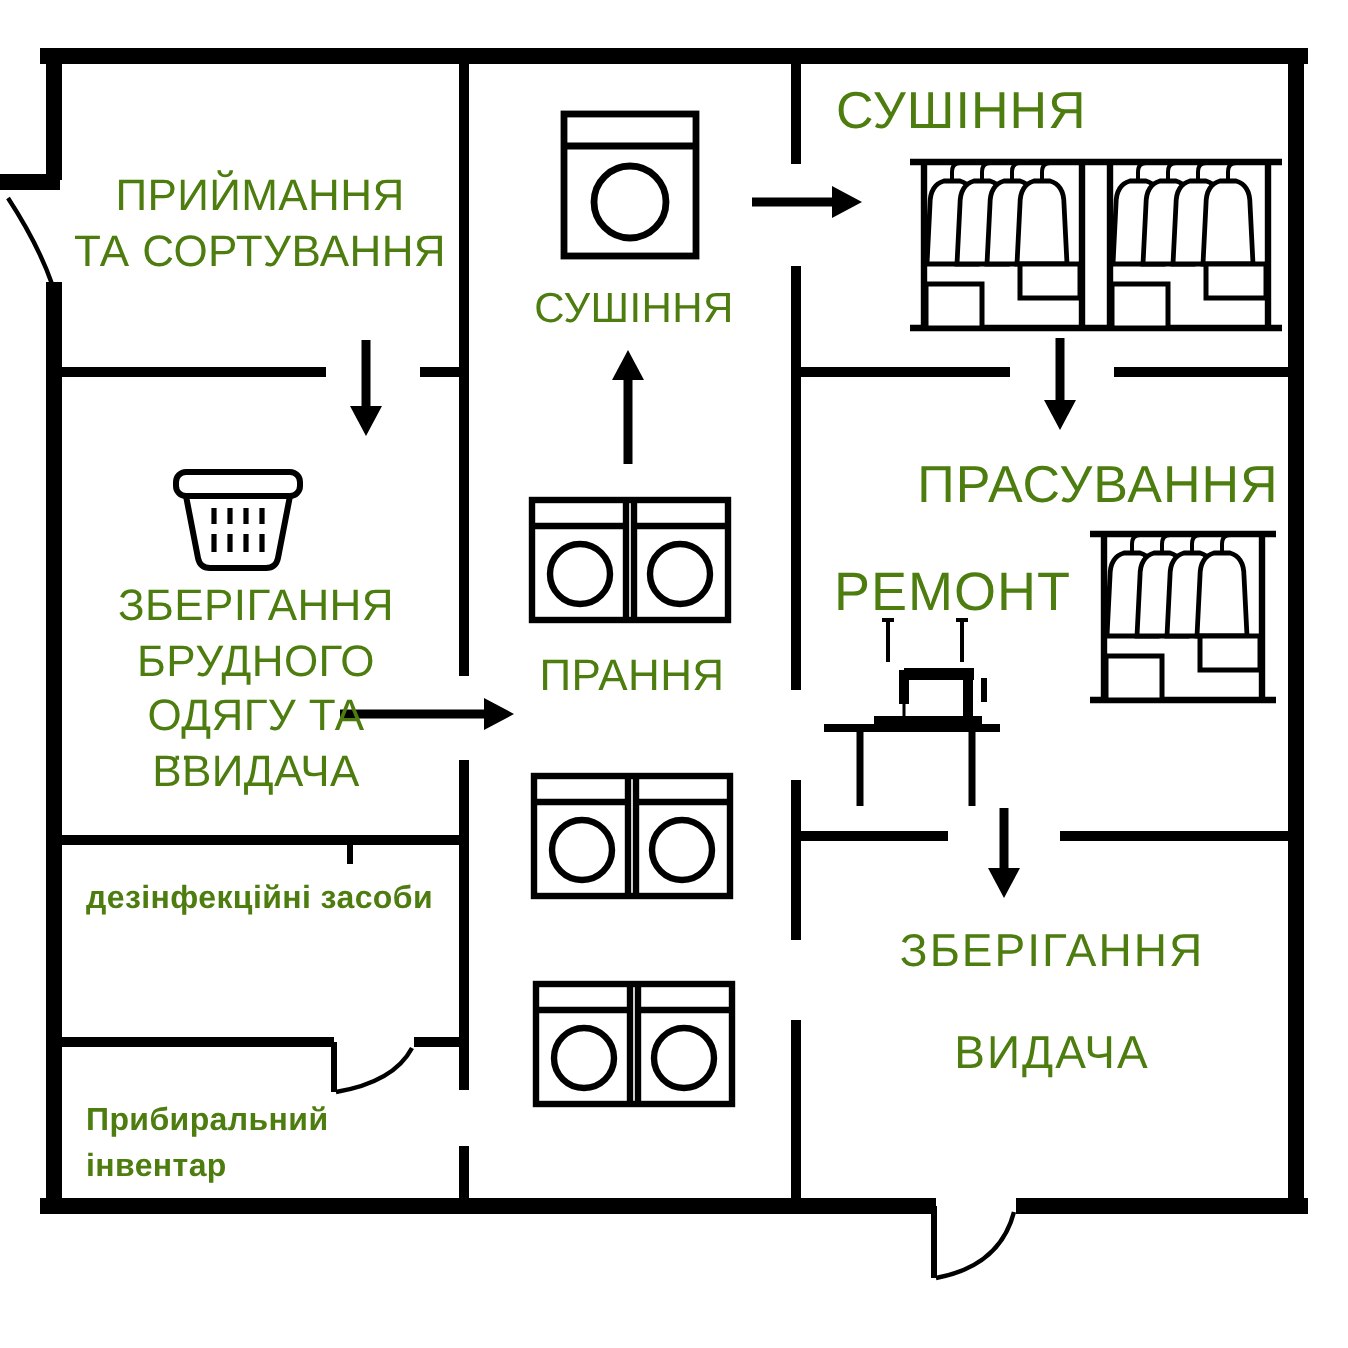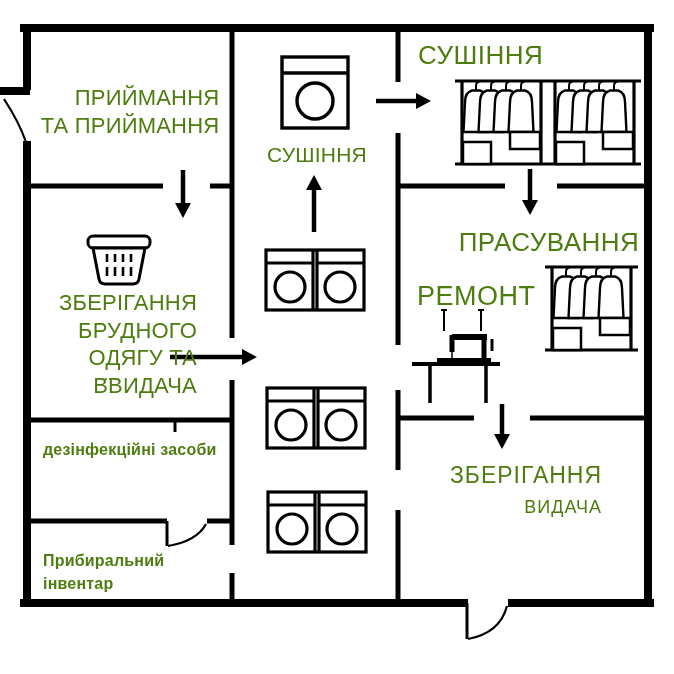--- a/index.html
+++ b/index.html
@@ -2,21 +2,21 @@
 <html><head>
 <meta charset="utf-8">
 <style>
   html,body{margin:0;padding:0;background:#ffffff;}
   #stage{
     position:relative;width:674px;height:674px;background:#ffffff;overflow:hidden;
     font-family:"Liberation Sans","DejaVu Sans",sans-serif;color:#141414;
   }
   #plan{position:absolute;left:0;top:0;}
   .lbl{position:absolute;white-space:nowrap;color:#4d7c0f;}
-  .center{transform:translateX(-50%);text-align:right;}
+  .center{transform:translateX(-50%);text-align:center;}
   .big{font-size:22px;line-height:27.5px;letter-spacing:0.2px;}
   .title26{font-size:26px;letter-spacing:0.5px;}
   .title27{font-size:27px;letter-spacing:0.5px;}
   .mid20{font-size:21px;letter-spacing:0.2px;}
   .smallbold{font-size:16px;font-weight:700;line-height:23px;letter-spacing:0.2px;}
   .sp1{letter-spacing:1px;}
 </style>
 </head>
 <body>
 
@@ -171,46 +171,47 @@
       <line x1="492" y1="339" x2="492" y2="351" stroke-width="3"></line>
       <line x1="444" y1="331" x2="444" y2="310" stroke-width="2"></line>
       <line x1="481" y1="331" x2="481" y2="310" stroke-width="2"></line>
       <line x1="441" y1="310" x2="447" y2="310" stroke-width="2"></line>
       <line x1="478" y1="310" x2="484" y2="310" stroke-width="2"></line>
     </g>
   </svg>
 
   <div class="lbl big center" style="left:130px;top:84px">
     <div>ПРИЙМАННЯ</div>
-    <div>ТА ПРИЙМАННЯ</div>
+    <div>ТА СОРТУВАННЯ</div>
   </div>
 
   <div class="lbl big center" style="left:128px;top:289px">
     <div>ЗБЕРІГАННЯ</div>
     <div>БРУДНОГО</div>
     <div>ОДЯГУ ТА</div>
     <div>В̈ВИДАЧА</div>
   </div>
 
   <div class="lbl smallbold" style="left:43px;top:438px">
     <div>дезінфекційні засоби</div>
   </div>
 
   <div class="lbl smallbold" style="left:43px;top:549px">
     <div>Прибиральний</div>
     <div>інвентар</div>
   </div>
 
   <div class="lbl mid20 center" style="left:317px;top:143px">СУШІННЯ</div>
 
+  <div class="lbl big center" style="left:316px;top:324px">ПРАННЯ</div>
 
   <div class="lbl title26" style="left:418px;top:40px">СУШІННЯ</div>
 
   <div class="lbl title27" style="left:417px;top:281px">РЕМОНТ</div>
 
   <div class="lbl title26 center" style="left:549px;top:227px">ПРАСУВАННЯ</div>
 
   <div class="lbl center" style="left:526px;top:462px;font-size:23px">
     <div class="sp1">ЗБЕРІГАННЯ</div>
-    <div class="sp1" style="font-size:18px;margin-top:8px">ВИДАЧА</div>
+    <div class="sp1" style="font-size:23px;margin-top:24px">ВИДАЧА</div>
   </div>
 
 </div>
 
 </body></html>

